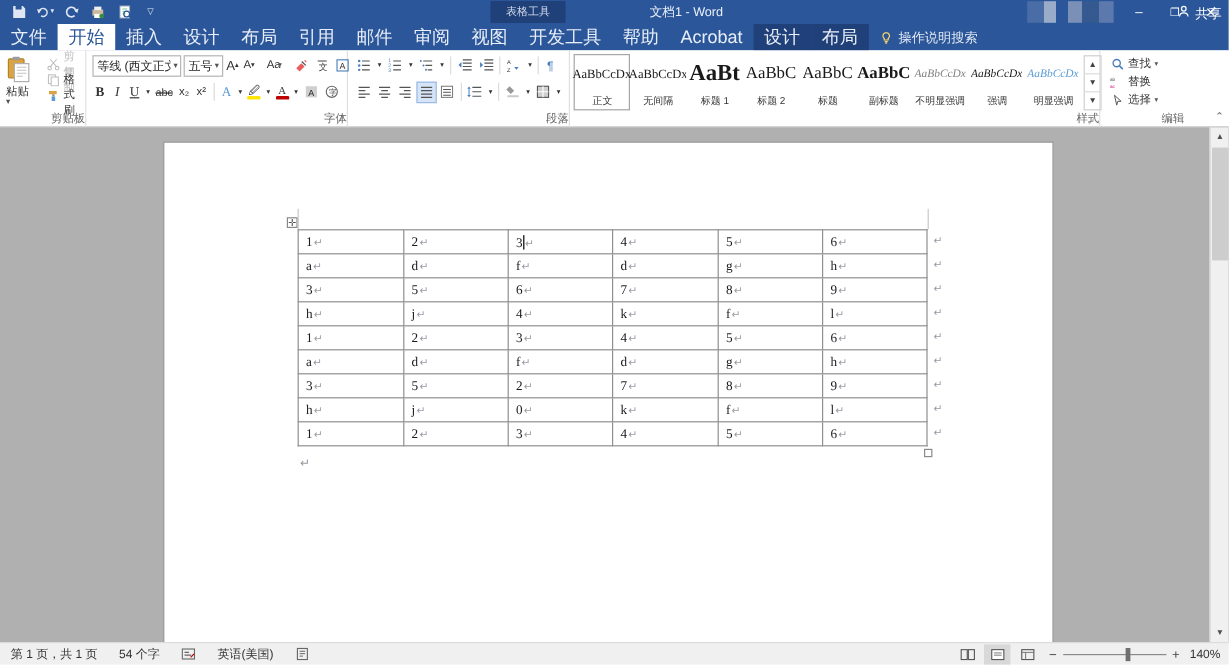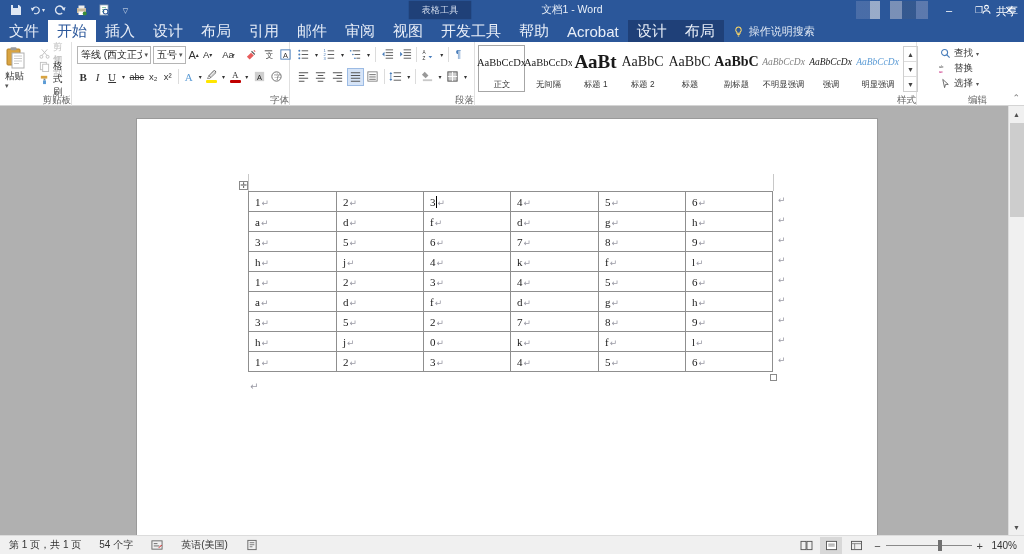--- a/index.html
+++ b/index.html
@@ -109,21 +109,21 @@
     font-family:"Liberation Serif","DejaVu Serif",serif; }
   .sty-name { font-size:9px; color:#333; height:13px; line-height:13px;
     white-space:nowrap; transform:scale(.92); }
   .sty-scroll { width:15px; display:flex; flex-direction:column;
     border:1px solid #cfcfcf; margin:1px 0 0 2px; }
   .sty-sb { flex:1; display:flex; align-items:center; justify-content:center;
     font-size:7px; color:#444; border-bottom:1px solid #dcdcdc; }
   .sty-sb:last-child { border-bottom:none; }
 
   
-  .g-edit { width:70px; border-right:none;padding-left:14px; }
+  .g-edit { width:70px; border-right:none; }
   .ed-col { display:flex; flex-direction:column; gap:1px; padding-top:1px; }
   .ed-row { display:flex; align-items:center; gap:3px; font-size:9.5px;
     color:#333; height:14px; }
 
   .ribbon-collapse { position:absolute; right:4px; bottom:2px; font-size:9px;
     color:#777; }
 
   
   .docarea { position:relative; height:429px; background:#b0b0b0; overflow:hidden; }
   .page { position:absolute; left:137px; top:13px; width:740px; height:440px;

